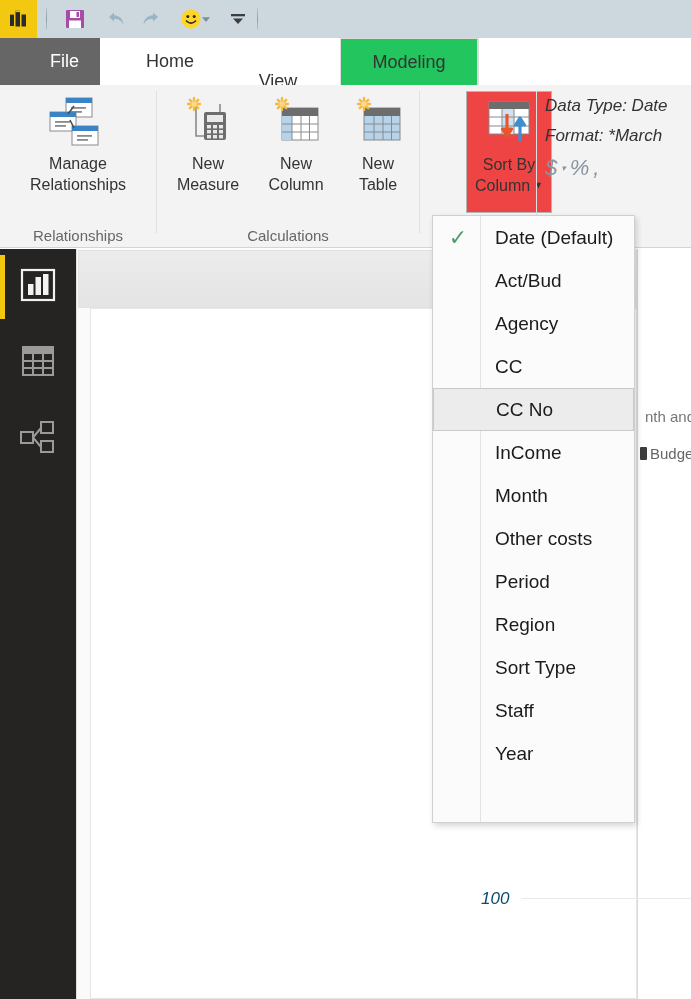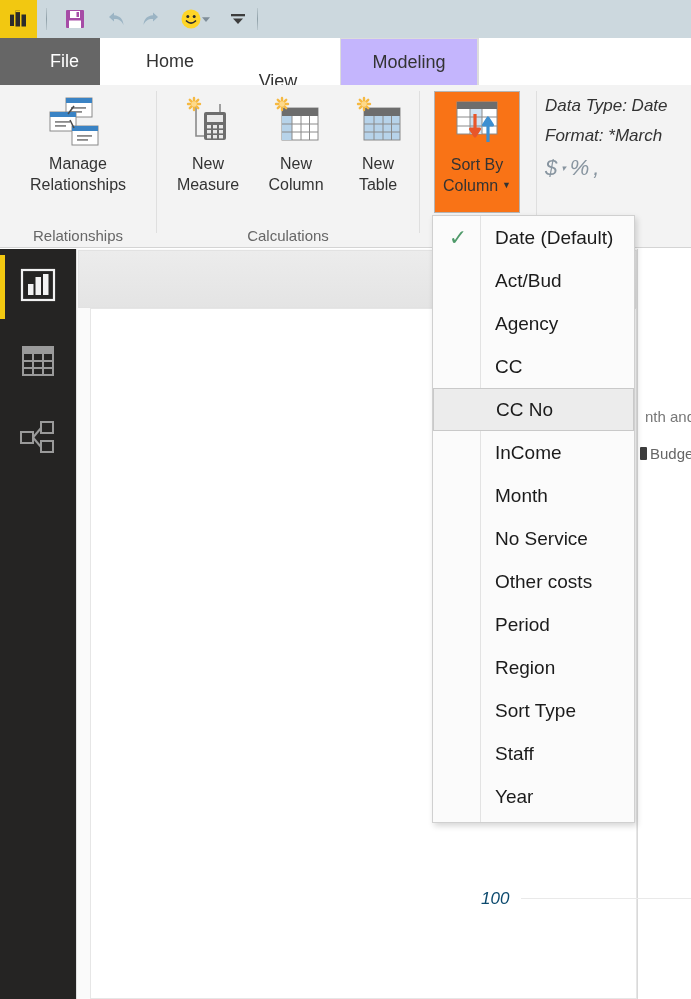--- a/index.html
+++ b/index.html
@@ -40,21 +40,21 @@
     background: #666666; color: #ffffff;
     display: flex; align-items: center; justify-content: center;
     font-size: 18px;
     padding-left: 29px;
   }
   .tab {
     position: absolute; top: 0; height: 47px;
     display: flex; align-items: center; justify-content: center;
     font-size: 18px; color: #333333; background: #ffffff;
   }
-  .tab.active { background: #c4b5fd; }
+  .tab.active { background: #22c55e; }
   .tabstrip-rest {
     position: absolute; left: 478px; top: 0; width: 213px; height: 47px;
     background: #ffffff; border-left: 1px solid #dcdcdc;
   }
 
   
   .ribbon {
     position: absolute; left: 0; top: 85px; width: 691px; height: 163px;
     background: #f3f3f3; border-bottom: 1px solid #d4d4d4;
   }
@@ -70,21 +70,21 @@
   .rib-btn {
     position: absolute; top: 6px;
     display: flex; flex-direction: column; align-items: center;
     cursor: default;
   }
   .rib-btn .ic { height: 62px; display:flex; align-items:center; justify-content:center; }
   .rib-btn .lbl {
     font-size: 16px; color: #333333; text-align: center; line-height: 21px;
   }
   .rib-btn.pressed {
-    background: #f97316; border: 1px solid #b5b5b5;
+    background: #ef4444; border: 1px solid #b5b5b5; margin-left: 32px;
   }
 
   .props {
     position: absolute; left: 545px; top: 6px; width: 146px; font-style: italic;
   }
   .prop-line { font-size: 17px; color: #333333; line-height: 30px; white-space: nowrap; }
   .fmt-row { margin-top: 4px; display: flex; align-items: center; gap: 4px; }
   .fmt-row span { color: #8895a0; font-size: 22px; }
   .fmt-caret { font-size: 9px !important; color:#8895a0; }
 
@@ -476,23 +476,20 @@
         <div class="menu-item hovered">
           <span class="mlabel">CC No</span>
         </div>
         <div class="menu-item">
           <span class="mlabel">InCome</span>
         </div>
         <div class="menu-item">
           <span class="mlabel">Month</span>
         </div>
         <div class="menu-item">
-          <span class="mlabel">No Service</span>
-        </div>
-        <div class="menu-item">
           <span class="mlabel">Other costs</span>
         </div>
         <div class="menu-item">
           <span class="mlabel">Period</span>
         </div>
         <div class="menu-item">
           <span class="mlabel">Region</span>
         </div>
         <div class="menu-item">
           <span class="mlabel">Sort Type</span>

